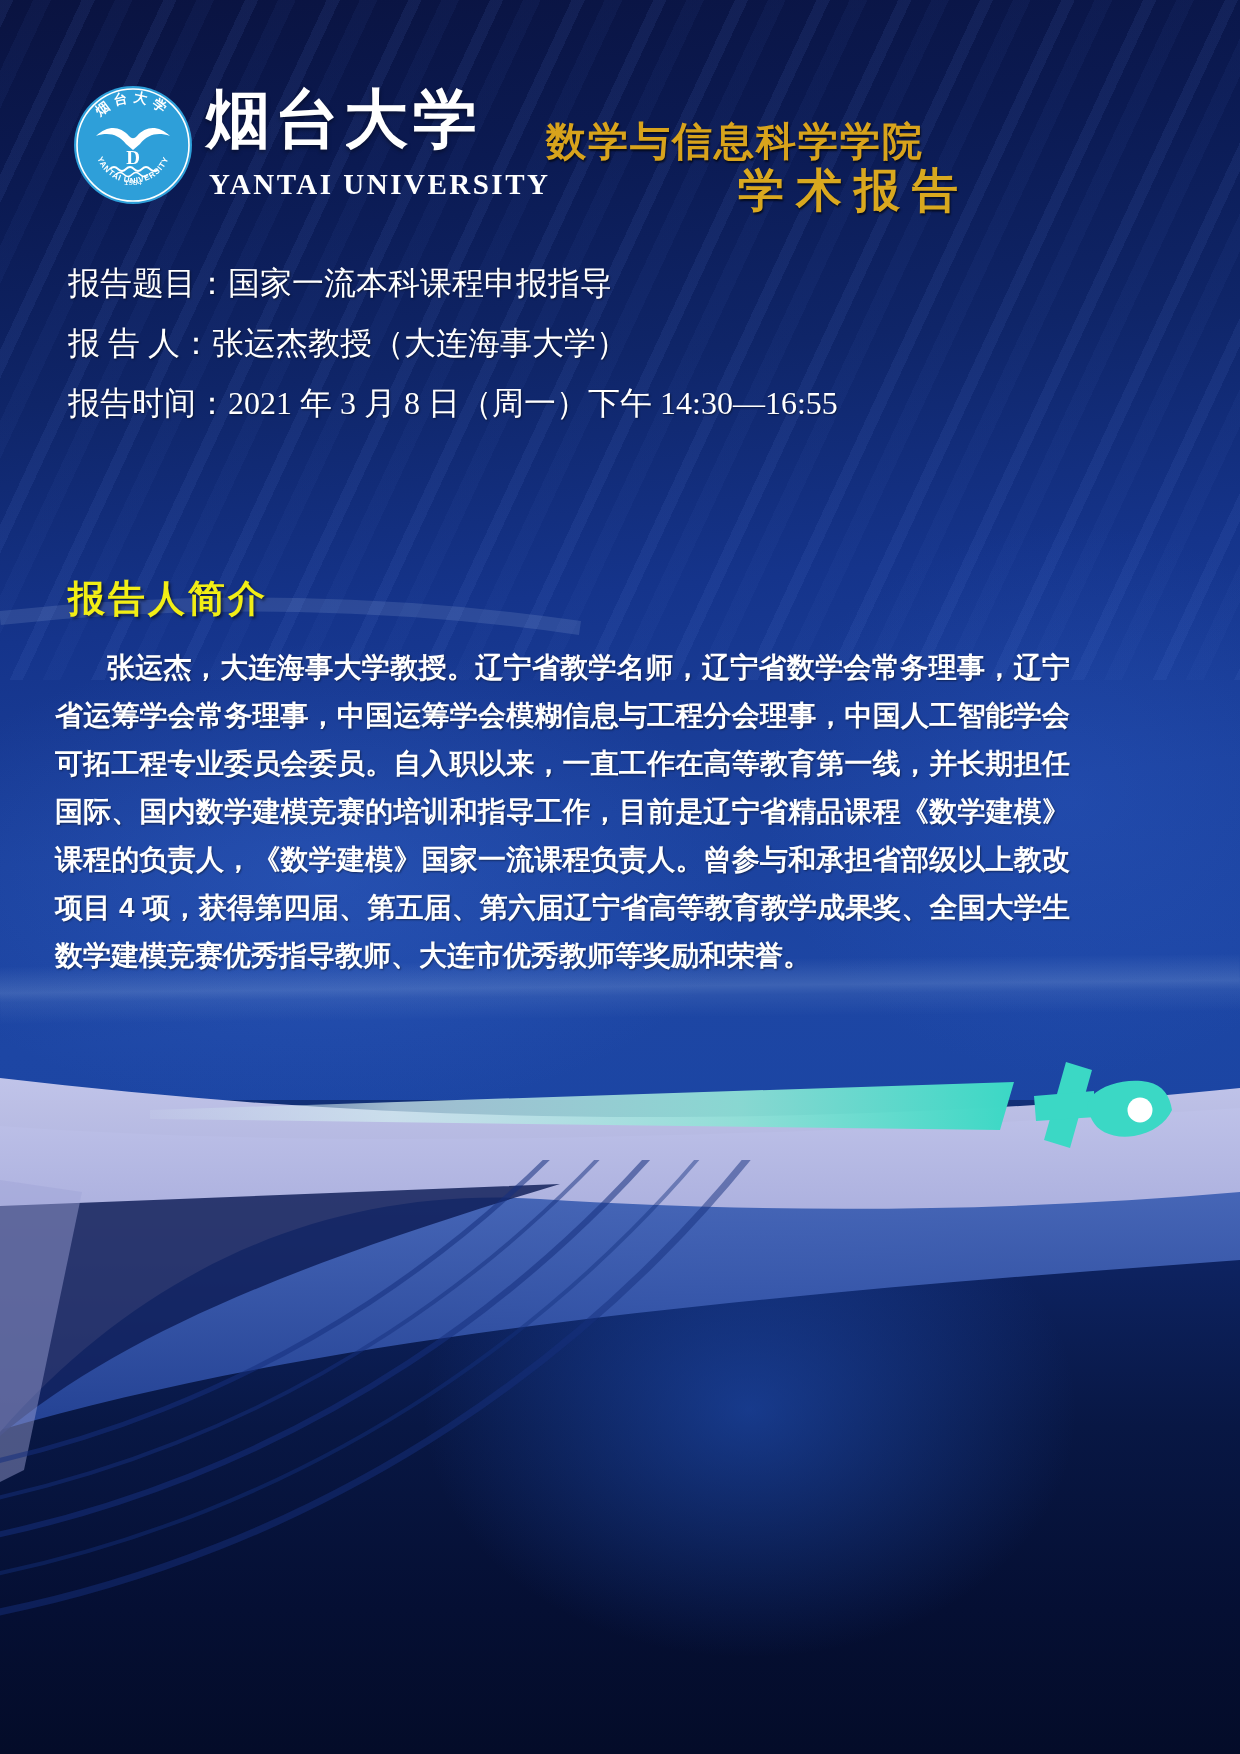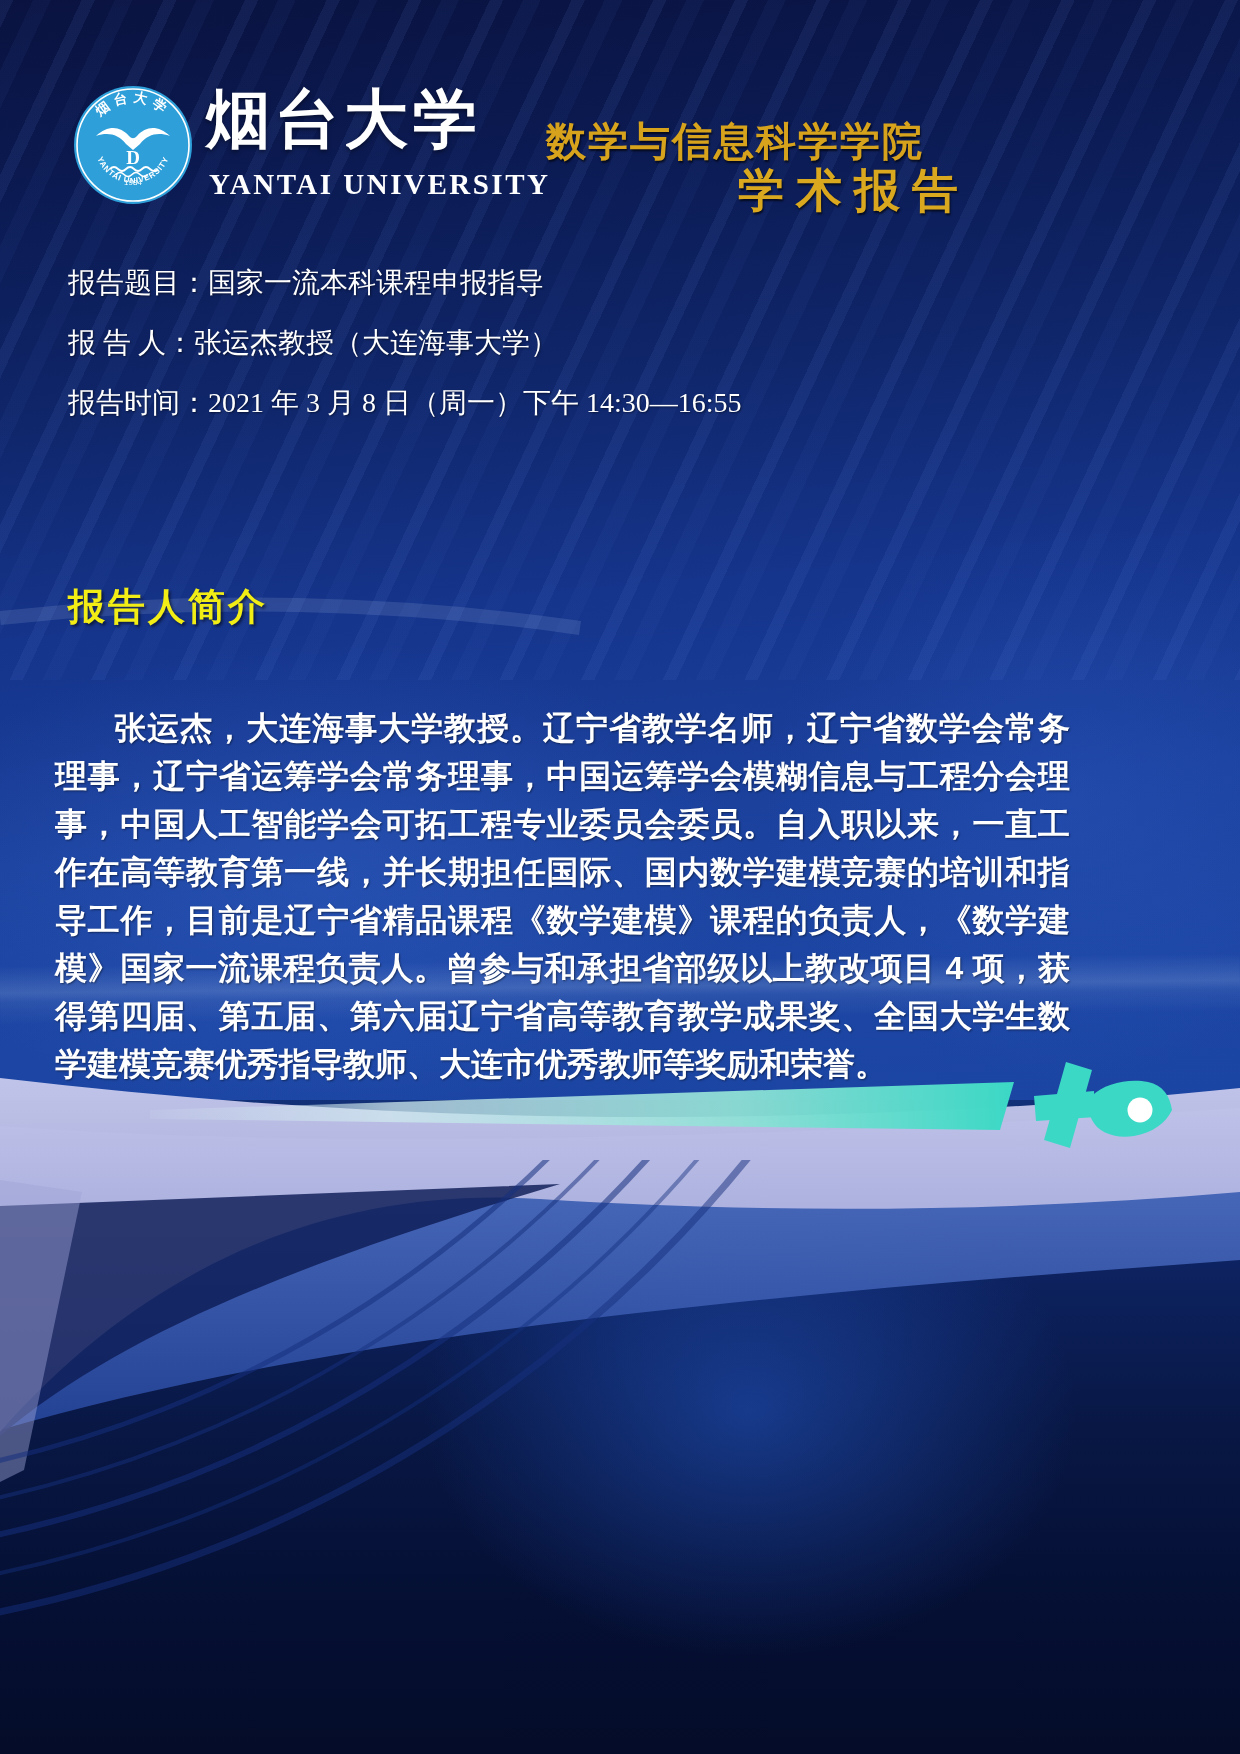--- a/index.html
+++ b/index.html
@@ -32,26 +32,26 @@
   .uni-en{left:209px;top:168px;font-family:"Liberation Serif",serif;
     font-size:29px;font-weight:700;letter-spacing:2.5px;color:#fff;white-space:nowrap;}
   .college{left:500px;top:114px;width:470px;text-align:center;
     font-size:40px;font-weight:700;letter-spacing:2px;color:#D8A31C;
     text-shadow:1px 2px 2px rgba(0,0,0,.65);white-space:nowrap;}
   .report-type{left:500px;top:160px;width:470px;text-align:right;
     font-size:46px;font-weight:700;letter-spacing:12px;color:#D9A81F;
     text-shadow:1px 2px 2px rgba(0,0,0,.65);white-space:nowrap;}
   
   .info{left:68px;top:266px;width:1050px;font-family:"Liberation Serif",serif;}
-  .info-line{font-size:28px;line-height:34px;margin-bottom:26px;color:#fff;
+  .info-line{font-size:32px;line-height:34px;margin-bottom:26px;color:#fff;
     text-shadow:1px 1px 2px rgba(0,0,0,.5);white-space:nowrap;}
   
   .section-title{left:68px;top:574px;font-size:37px;font-weight:700;letter-spacing:3px;
-    color:#F2EE15;text-shadow:2px 2px 3px rgba(0,0,0,.55);white-space:nowrap;margin-top:8px;}
-  .bio{left:55px;top:704px;width:1015px;font-size:32px;line-height:48px;
+    color:#F2EE15;text-shadow:2px 2px 3px rgba(0,0,0,.55);white-space:nowrap;}
+  .bio{left:55px;top:644px;width:1015px;font-size:28px;line-height:48px;
     font-weight:600;text-align:justify;text-indent:1.85em;color:#fff;
     text-shadow:1px 1px 2px rgba(0,0,0,.45);}
 </style>
 </head>
 <body>
 
 <div class="poster">
 
   <div class="abs bg-top"></div>
   <div class="abs bg-streaks"></div>

